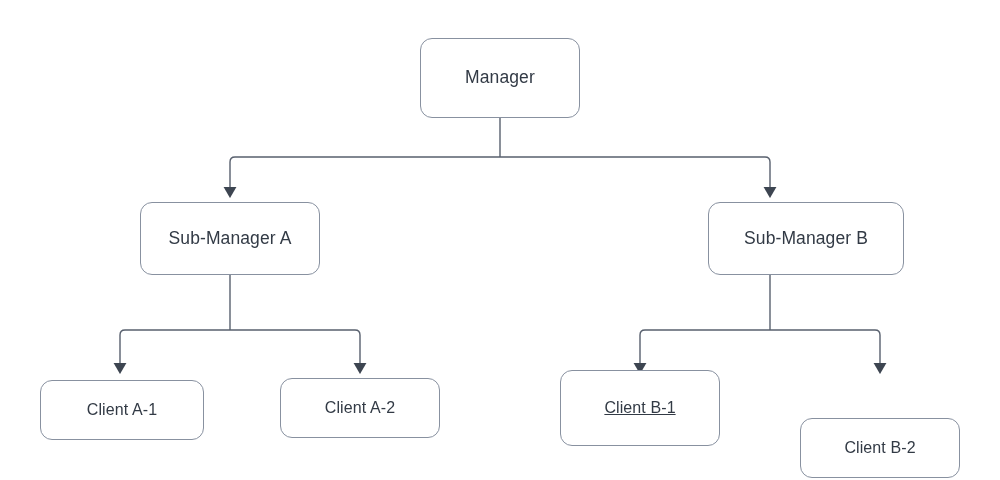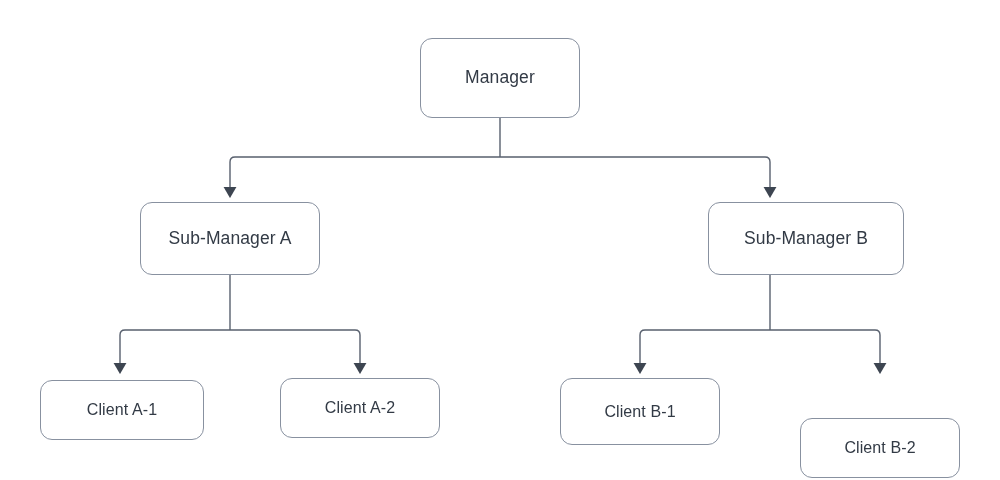--- a/index.html
+++ b/index.html
@@ -95,21 +95,21 @@
   </div>
 
   <div class="node node-leaf" style="left:40px; top:380px; width:164px; height:60px;">
     <span class="node-label">Client A-1</span>
   </div>
 
   <div class="node node-leaf" style="left:280px; top:378px; width:160px; height:60px;text-align:center;">
     <span class="node-label">Client A-2</span>
   </div>
 
-  <div class="node node-leaf" style="left:560px; top:378px; width:160px; height:67px;">
+  <div class="node node-leaf" style="left:560px; top:370px; width:160px; height:76px;text-decoration:underline;">
     <span class="node-label">Client B-1</span>
   </div>
 
   <div class="node node-leaf" style="left:800px; top:378px; width:160px; height:60px;margin-top:40px;">
     <span class="node-label">Client B-2</span>
   </div>
 
 </div>
 
 </body></html>

